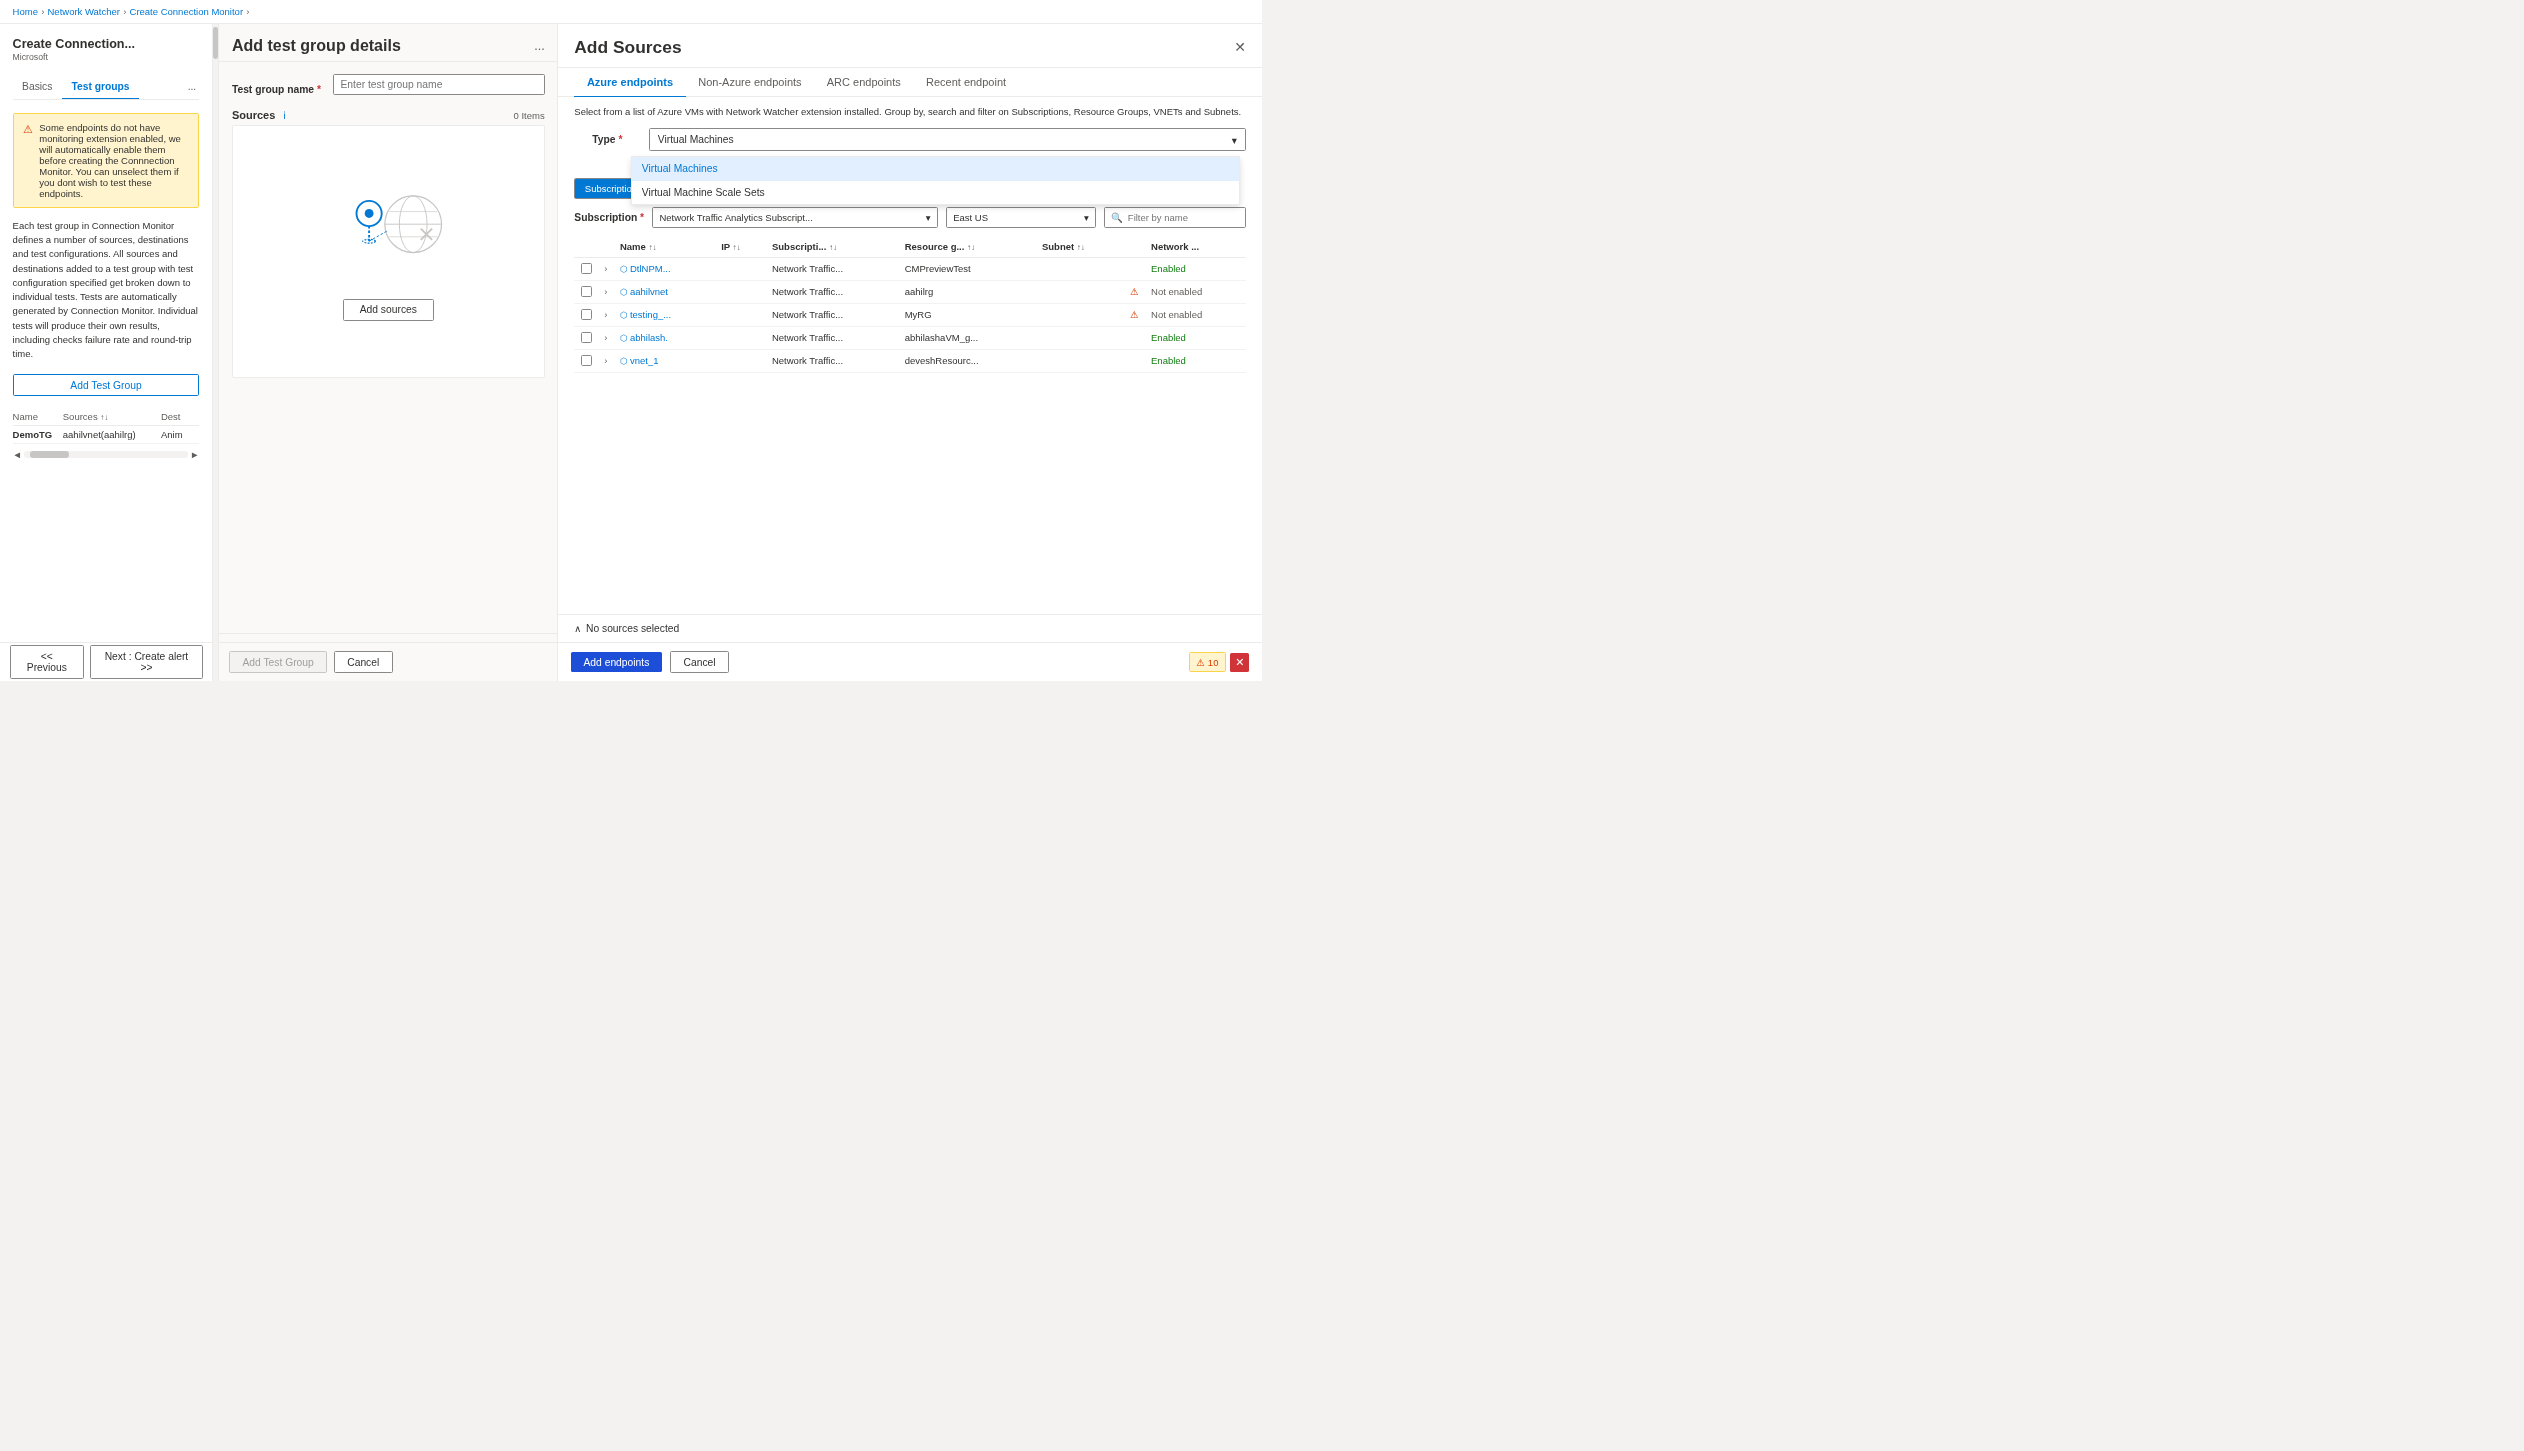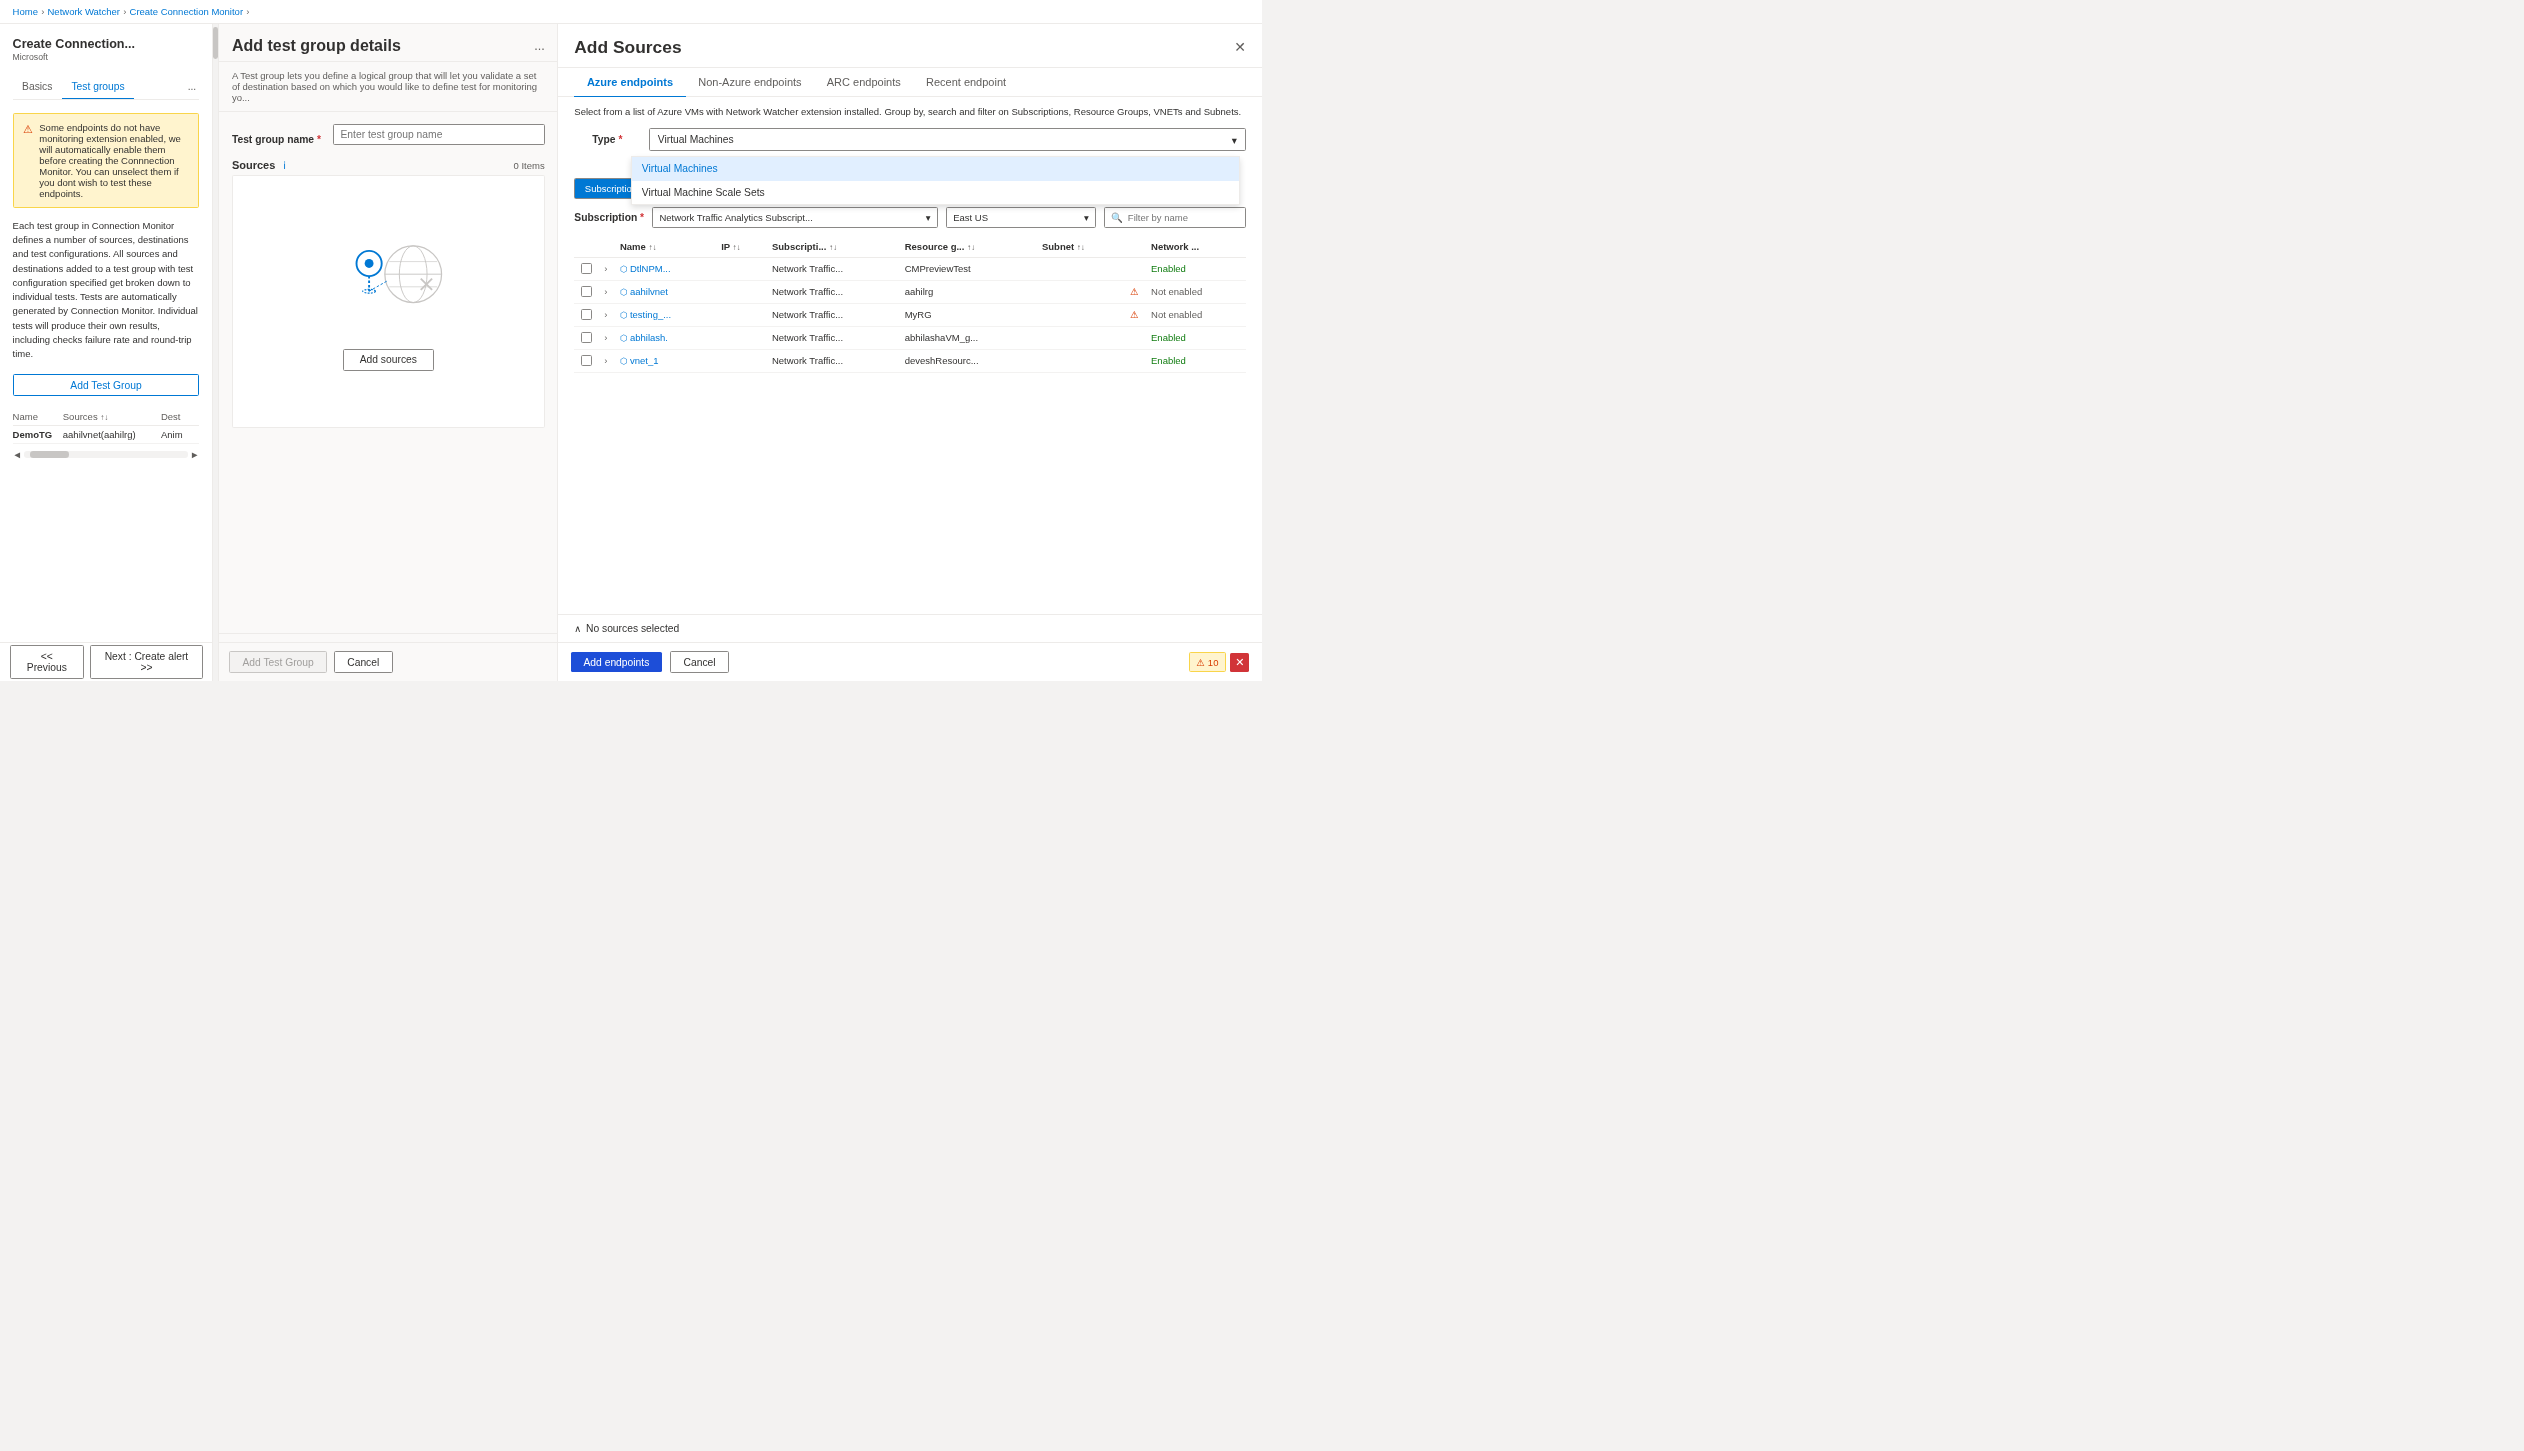--- a/index.html
+++ b/index.html
@@ -19,21 +19,21 @@
     .sidebar-title { font-size: 12.6px; font-weight: 600; margin-bottom: 1.6px; }
     .sidebar-subtitle { font-size: 8.7px; color: #605e5c; margin-bottom: 12.6px; }
     .sidebar-tabs { display: flex; gap: 0; border-bottom: 0.8px solid #edebe9; margin-bottom: 12.6px; }
     .sidebar-tab {
       padding: 6.3px 9.5px;
       font-size: 10.3px;
       cursor: pointer;
       border-bottom: 1.6px solid transparent;
       color: #605e5c;
     }
-    .sidebar-tab.active { border-bottom-color: #0078d4; color: #0078d4; font-weight: 400; }
+    .sidebar-tab.active { border-bottom-color: #0078d4; color: #0078d4; font-weight: 700; }
     .sidebar-more { margin-left: auto; color: #605e5c; cursor: pointer; padding: 6.3px 3.2px; }
 
     .warning-box {
       background: #fff4ce;
       border: 0.8px solid #f9d54a;
       border-radius: 1.6px;
       padding: 8px 9.5px;
       margin-bottom: 11px;
       font-size: 9.5px;
       display: flex;
@@ -480,21 +480,20 @@
 
     <div style="width:6.3px;background:#f3f2f1;border-right:0.8px solid #edebe9;position:relative;flex-shrink:0;">
       <div style="width:4.7px;height:32px;background:#c8c6c4;border-radius:2.4px;margin:3.2px auto;"></div>
     </div>
 
     <div class="middle-panel" style="position:relative;">
       <div class="middle-header">
         <span class="middle-title">Add test group details</span>
         <span class="middle-more">...</span>
       </div>
-      <div class="middle-desc">A Test group lets you define a logical group that will let you validate a set of destination based on which you would like to define test for monitoring yo...</div>
 
       <div class="middle-body">
         <div class="field-row">
           <span class="field-label">
             <span>Test group name</span>
             <span class="required-star"> *</span>
           </span>
           <input type="text" class="text-input" placeholder="Enter test group name" style="">
         </div>
 

